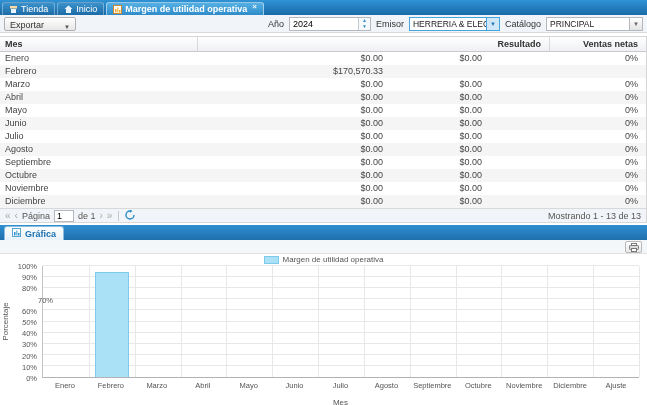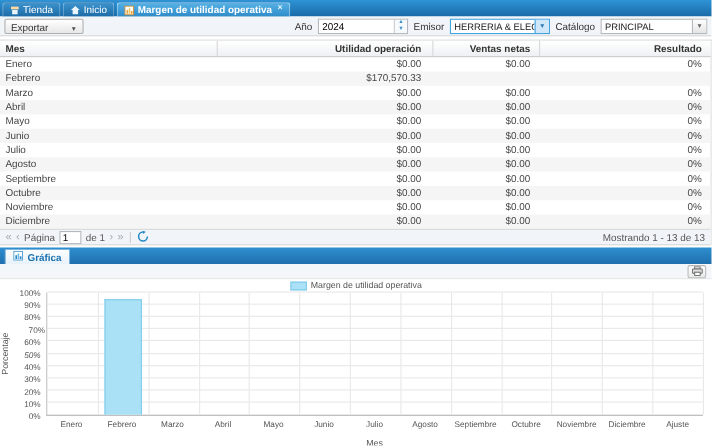--- a/index.html
+++ b/index.html
@@ -159,23 +159,22 @@
   <span>Catálogo</span>
   <div class="combo catalogo">
     <span class="val">PRINCIPAL</span>
     <span class="trigger">▼</span>
   </div>
 </div>
 
 <div class="grid">
   <div class="grid-header">
     <div class="hc c-mes">Mes</div>
-    <div class="hc c-uti">Utilidad operación</div>
+    <div class="hc c-res">Resultado</div>
     <div class="hc c-ven">Ventas netas</div>
-    <div class="hc c-res">Resultado</div>
   </div>
   <div class="grid-body" id="grid-body">
       <div class="grid-row">
         <div class="c-mes">Enero</div>
         <div class="c-uti">$0.00</div>
         <div class="c-ven">$0.00</div>
         <div class="c-res">0%</div>
       </div>
       <div class="grid-row">
         <div class="c-mes">Febrero</div>
@@ -319,21 +318,21 @@
       <div class="vline" style="left: 100%;"></div>
     </div>
   <div id="y-ticks">
       <div class="ytick" style="left: 0px; top: 120px;">0%</div>
       <div class="ytick" style="left: 0px; top: 108.8px;">10%</div>
       <div class="ytick" style="left: 0px; top: 97.6px;">20%</div>
       <div class="ytick" style="left: 0px; top: 86.4px;">30%</div>
       <div class="ytick" style="left: 0px; top: 75.2px;">40%</div>
       <div class="ytick" style="left: 0px; top: 64px; font-style: italic;">50%</div>
       <div class="ytick" style="left: 0px; top: 52.8px;">60%</div>
-      <div class="ytick" style="left: 4px; top: 41.6px;">70%</div>
+      <div class="ytick" style="left: 16px; top: 41.6px;">70%</div>
       <div class="ytick" style="left: 0px; top: 30.4px;">80%</div>
       <div class="ytick" style="left: 0px; top: 19.2px;">90%</div>
       <div class="ytick" style="left: 0px; top: 8px;">100%</div>
     </div>
   <div id="x-ticks">
       <div class="xtick" style="left: 42px; width: 45.9231px;">Enero</div>
       <div class="xtick" style="left: 87.9231px; width: 45.9231px;">Febrero</div>
       <div class="xtick" style="left: 133.846px; width: 45.9231px;">Marzo</div>
       <div class="xtick" style="left: 179.769px; width: 45.9231px;">Abril</div>
       <div class="xtick" style="left: 225.692px; width: 45.9231px;">Mayo</div>

